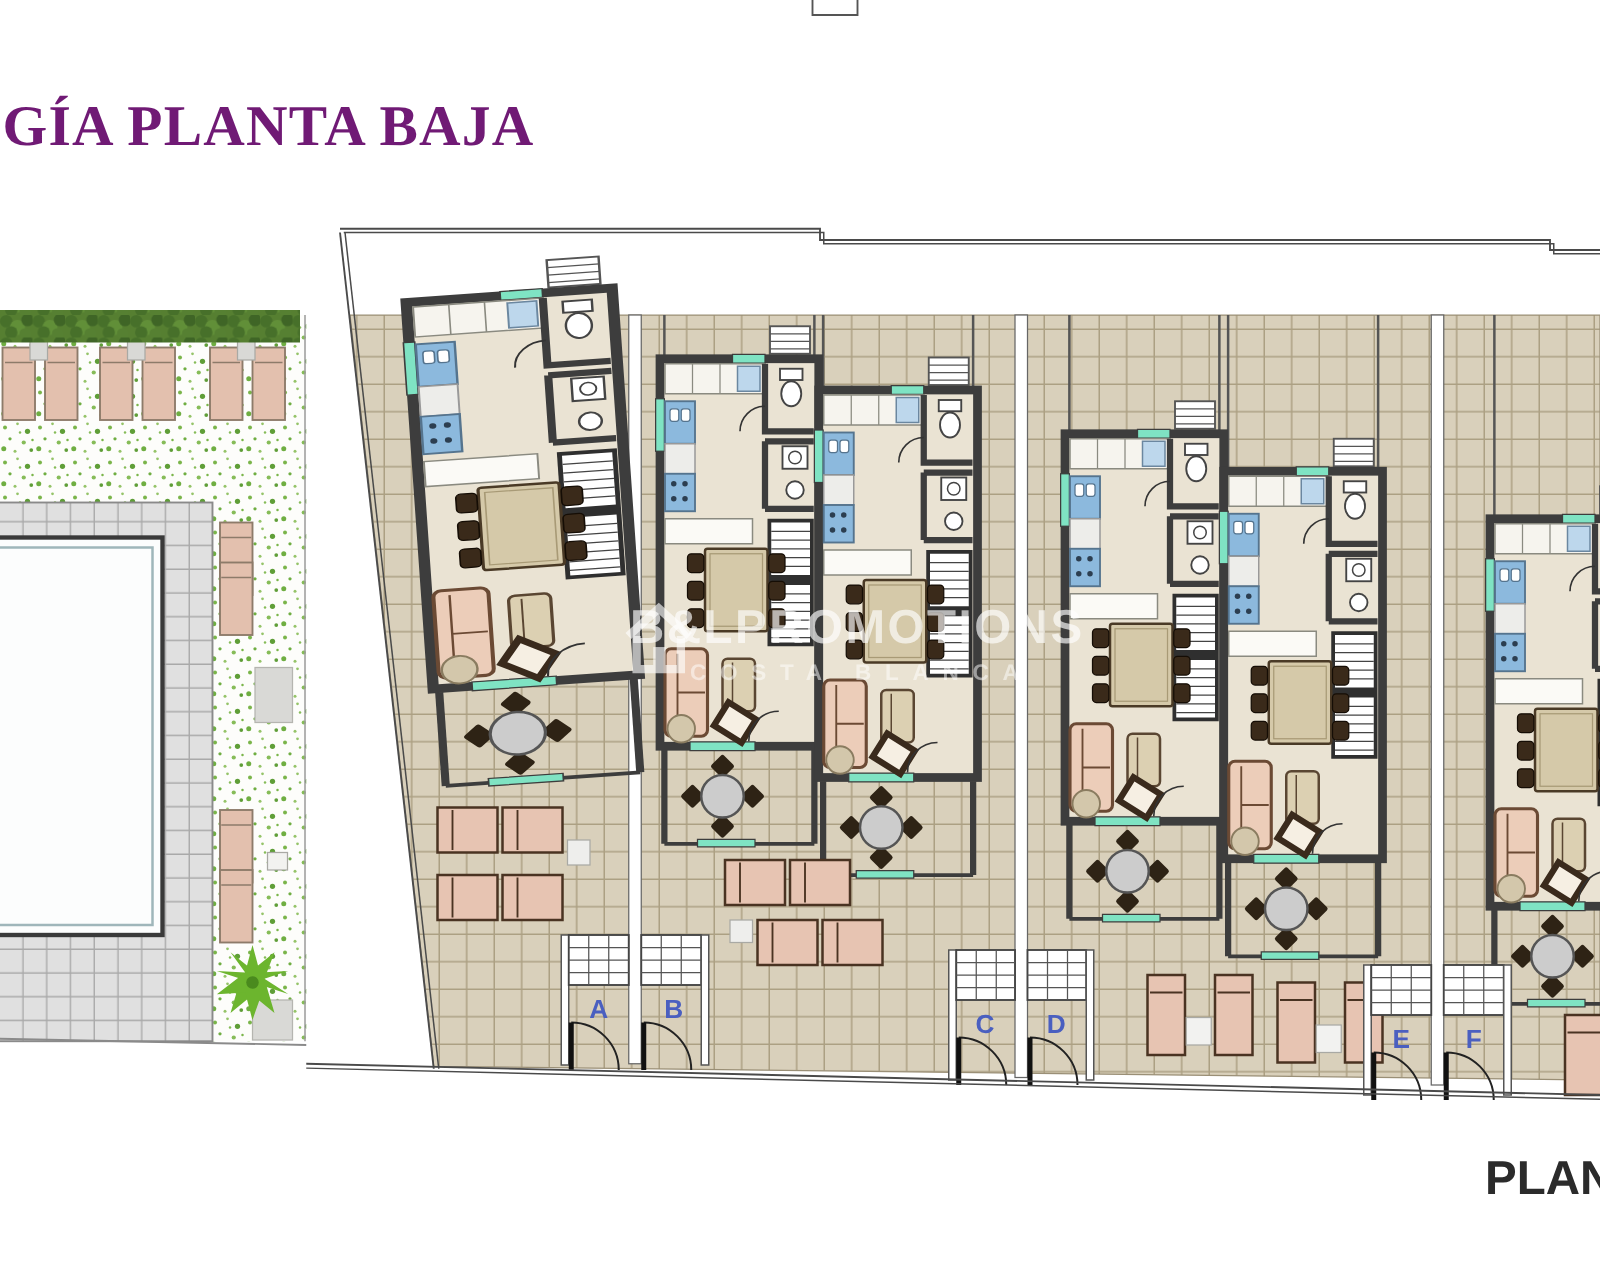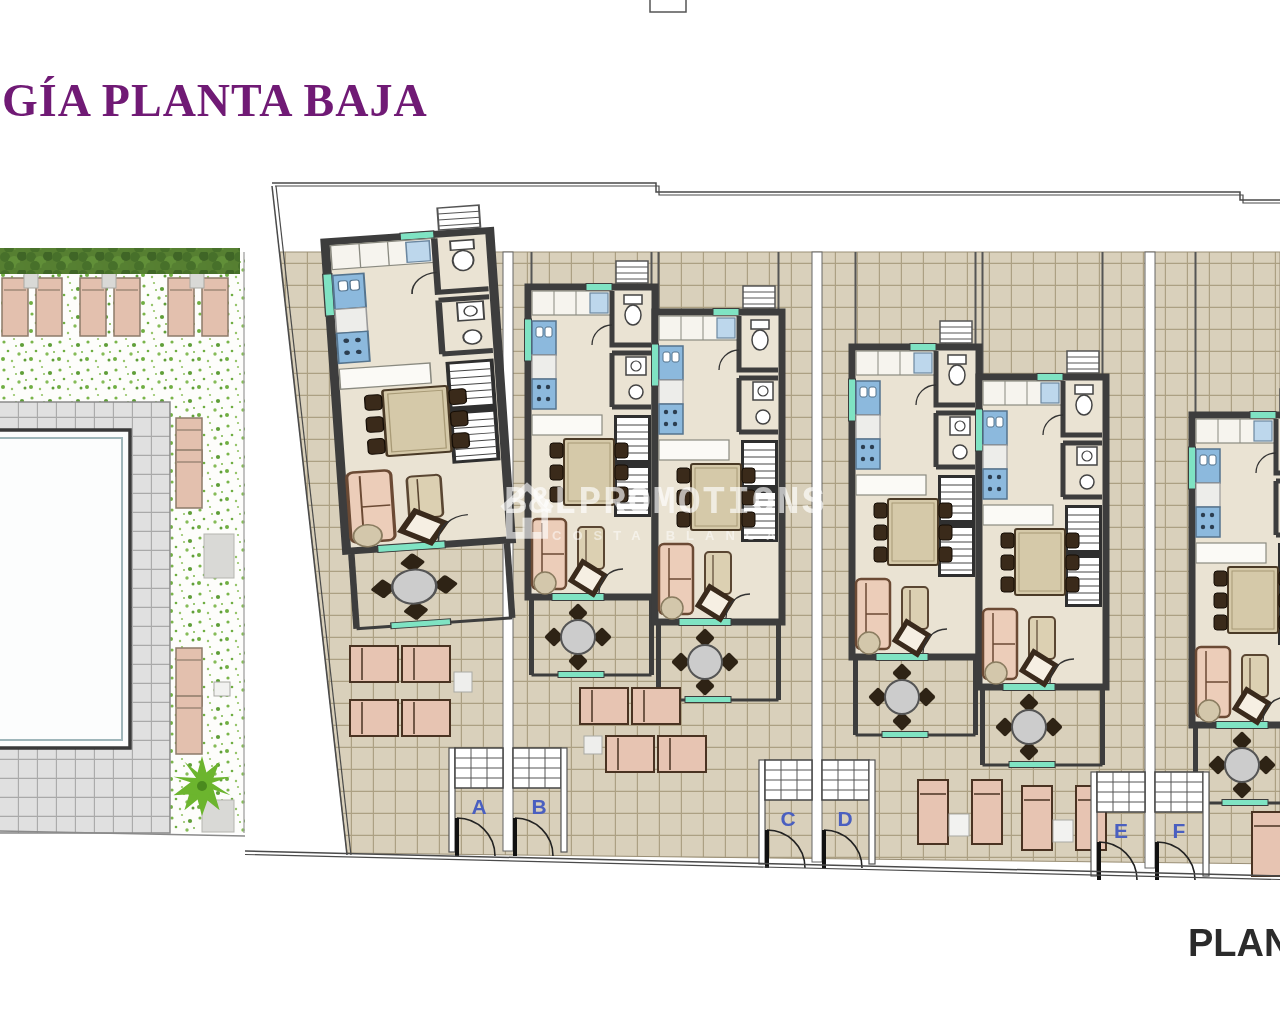--- a/index.html
+++ b/index.html
@@ -7,22 +7,22 @@
           font-family:"Liberation Sans",sans-serif;}
   .plan-title{position:absolute;left:2px;top:74px;font-family:"Liberation Serif",serif;
           font-weight:bold;font-size:46px;letter-spacing:1px;color:#701a75;white-space:nowrap;}
   .plan-caption{position:absolute;left:1188px;top:922px;font-size:38px;font-weight:600;
           color:#2b2b2b;white-space:nowrap;}
   .watermark{position:absolute;left:498px;top:480px;display:flex;align-items:flex-start;
           pointer-events:none;}
   .wm-icon{width:58px;height:62px;opacity:.62;}
   .wm-textcol{display:flex;flex-direction:column;margin-left:6px;}
   .wm-brand{font-size:38px;font-weight:bold;letter-spacing:2px;color:rgba(255,255,255,0.65);
-          white-space:nowrap;line-height:1.2;font-family:Liberation Mono, monospace;}
-  .wm-tagline{font-size:13px;font-weight:bold;letter-spacing:11px;color:rgba(255,255,255,0.5);
+          white-space:nowrap;line-height:1.2;}
+  .wm-tagline{font-size:18px;font-weight:bold;letter-spacing:11px;color:rgba(255,255,255,0.5);
           margin-left:48px;margin-top:2px;white-space:nowrap;}
   svg{position:absolute;left:0;top:0;}
   text.gate-letter{font-family:"Liberation Sans",sans-serif;font-weight:bold;font-size:21px;
           fill:#4a5fc0;text-anchor:middle;}
 </style>
 </head>
 <body>
 
 <div class="canvas">
 

